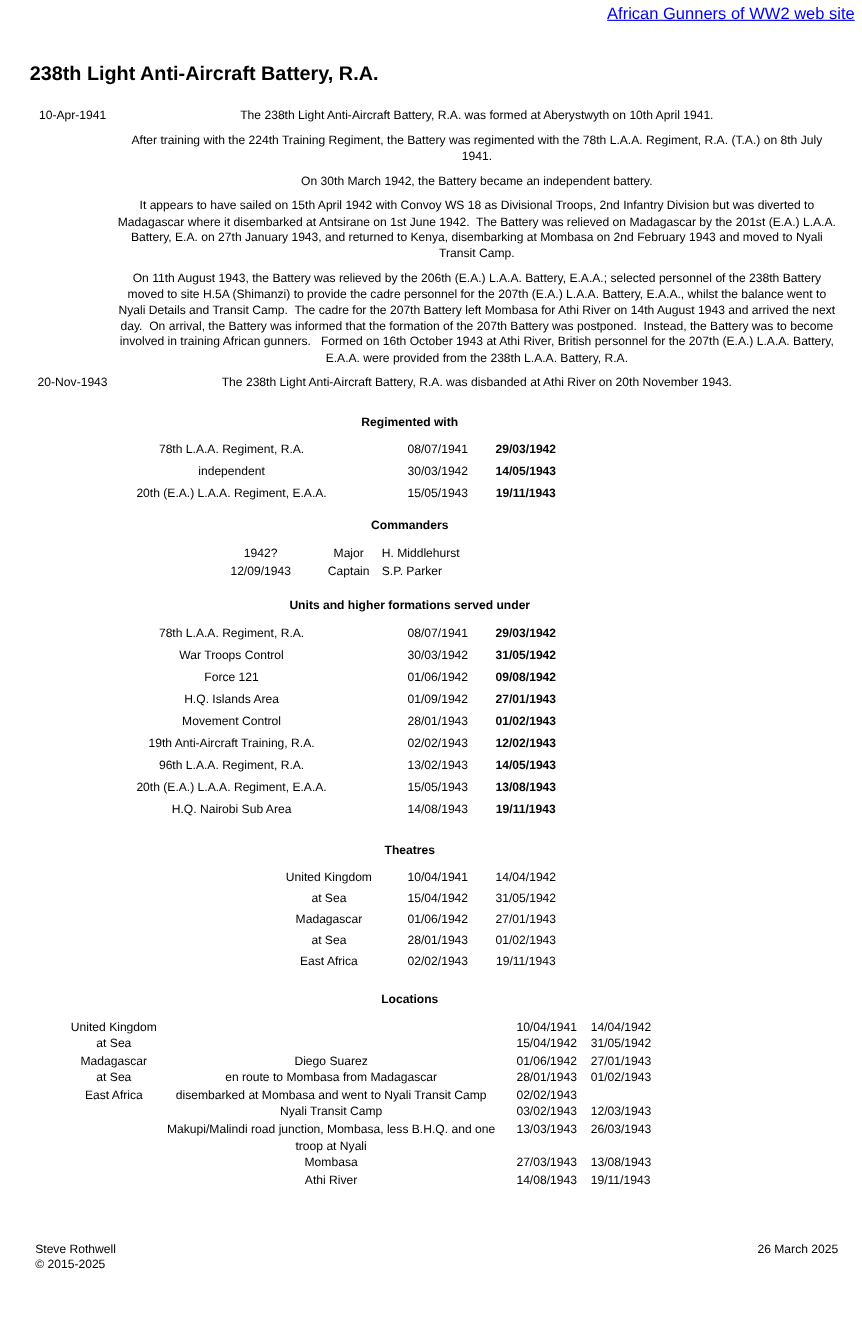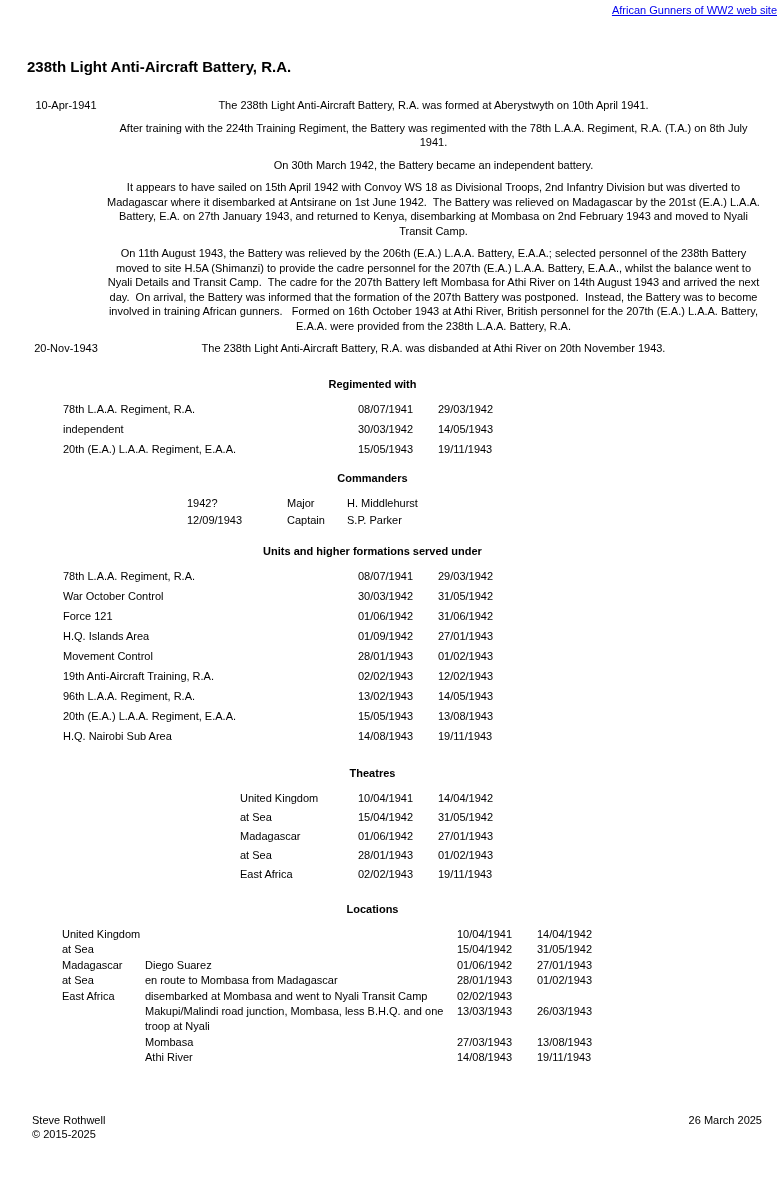--- a/index.html
+++ b/index.html
@@ -2,44 +2,44 @@
 <html><head>
 <meta charset="utf-8">
 <style>
   html, body { margin:0; padding:0; background:#ffffff; }
   body {
     width:784px; min-height:1197px; position:relative;
     font-family:"Liberation Sans", sans-serif; font-size:11px; color:#000;
   }
   .top-link {
     position:absolute; top:4px; right:7px;
-    color:#0000EE; text-decoration:underline; font-size:11px; cursor:pointer;
+    color:#0000EE; text-decoration:underline; font-size:15px; cursor:pointer;
   }
   h1.page-title {
-    font-size:15px; font-weight:bold; margin:57px 0 0 27px; line-height:20px;
+    font-size:18px; font-weight:bold; margin:57px 0 0 27px; line-height:20px;
   }
   
   .history { margin-top:21px;text-align:center; }
   .history-row { display:flex; line-height:14.5px; }
   .history-date { flex:none; width:78px; padding-left:27px; }
   .history-text { width:657px; white-space:pre-wrap; margin:0 0 8px 0; }
   
   .section-title {
     width:745px; text-align:center; font-weight:bold; line-height:15px;
     margin:0 0 10px 0;
   }
   .rows { }
-  .trow { display:flex; line-height:15px; }
+  .trow { display:flex; line-height:15px;text-align:center; }
   
   .sec-regimented { margin-top:13px; }
   .sec-units { margin-top:16px; }
   .unit-row { margin-bottom:5px; }
   .unit-row .c-name { flex:none; margin-left:63px; width:295px; }
   .unit-row .c-from { flex:none; width:80px; }
-  .unit-row .c-to   { flex:none; width:80px; }
+  .unit-row .c-to   { flex:none; width:80px;font-weight:bold; }
   
   .sec-commanders { margin-top:14px; }
   .cmd-row { margin-bottom:2px; }
   .cmd-row .c-date { flex:none; margin-left:187px; width:100px; }
   .cmd-row .c-rank { flex:none; width:60px; }
   .cmd-row .c-name { flex:none; }
   
   .sec-theatres { margin-top:22px; }
   .thr-row { margin-bottom:4px; }
   .thr-row .c-name { flex:none; margin-left:240px; width:118px; }
@@ -148,29 +148,29 @@
   <div class="section-title">Units and higher formations served under</div>
   <div class="rows">
 
       <div class="trow unit-row">
         <div class="c-name">78th L.A.A. Regiment, R.A.</div>
         <div class="c-from">08/07/1941</div>
         <div class="c-to">29/03/1942</div>
       </div>
 
       <div class="trow unit-row">
-        <div class="c-name">War October Control</div>
+        <div class="c-name">War Troops Control</div>
         <div class="c-from">30/03/1942</div>
         <div class="c-to">31/05/1942</div>
       </div>
 
       <div class="trow unit-row">
         <div class="c-name">Force 121</div>
         <div class="c-from">01/06/1942</div>
-        <div class="c-to">31/06/1942</div>
+        <div class="c-to">09/08/1942</div>
       </div>
 
       <div class="trow unit-row">
         <div class="c-name">H.Q. Islands Area</div>
         <div class="c-from">01/09/1942</div>
         <div class="c-to">27/01/1943</div>
       </div>
 
       <div class="trow unit-row">
         <div class="c-name">Movement Control</div>
@@ -272,20 +272,26 @@
         <div class="c-to">01/02/1943</div>
       </div>
 
       <div class="trow loc-row">
         <div class="c-theatre">East Africa</div>
         <div class="c-detail">disembarked at Mombasa and went to Nyali Transit Camp</div>
         <div class="c-from">02/02/1943</div>
         <div class="c-to"></div>
       </div>
 
+      <div class="trow loc-row">
+        <div class="c-theatre"></div>
+        <div class="c-detail">Nyali Transit Camp</div>
+        <div class="c-from">03/02/1943</div>
+        <div class="c-to">12/03/1943</div>
+      </div>
 
       <div class="trow loc-row">
         <div class="c-theatre"></div>
         <div class="c-detail">Makupi/Malindi road junction, Mombasa, less B.H.Q. and one troop at Nyali</div>
         <div class="c-from">13/03/1943</div>
         <div class="c-to">26/03/1943</div>
       </div>
 
       <div class="trow loc-row">
         <div class="c-theatre"></div>

